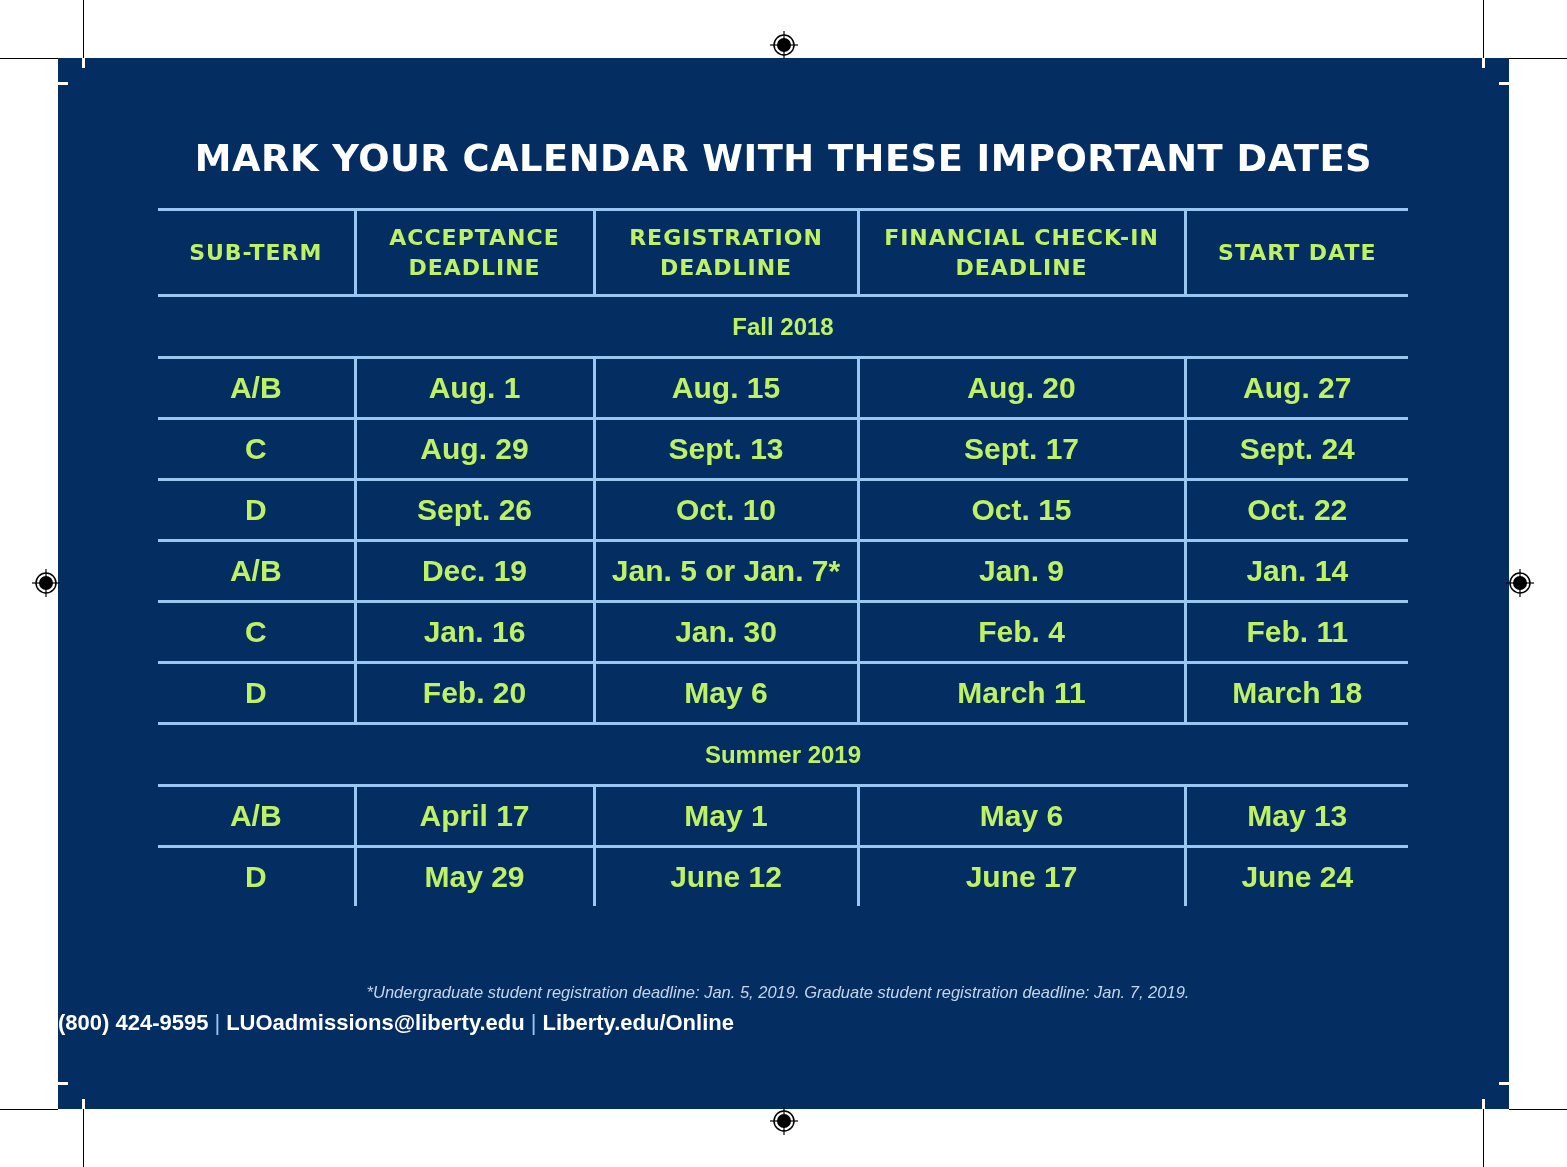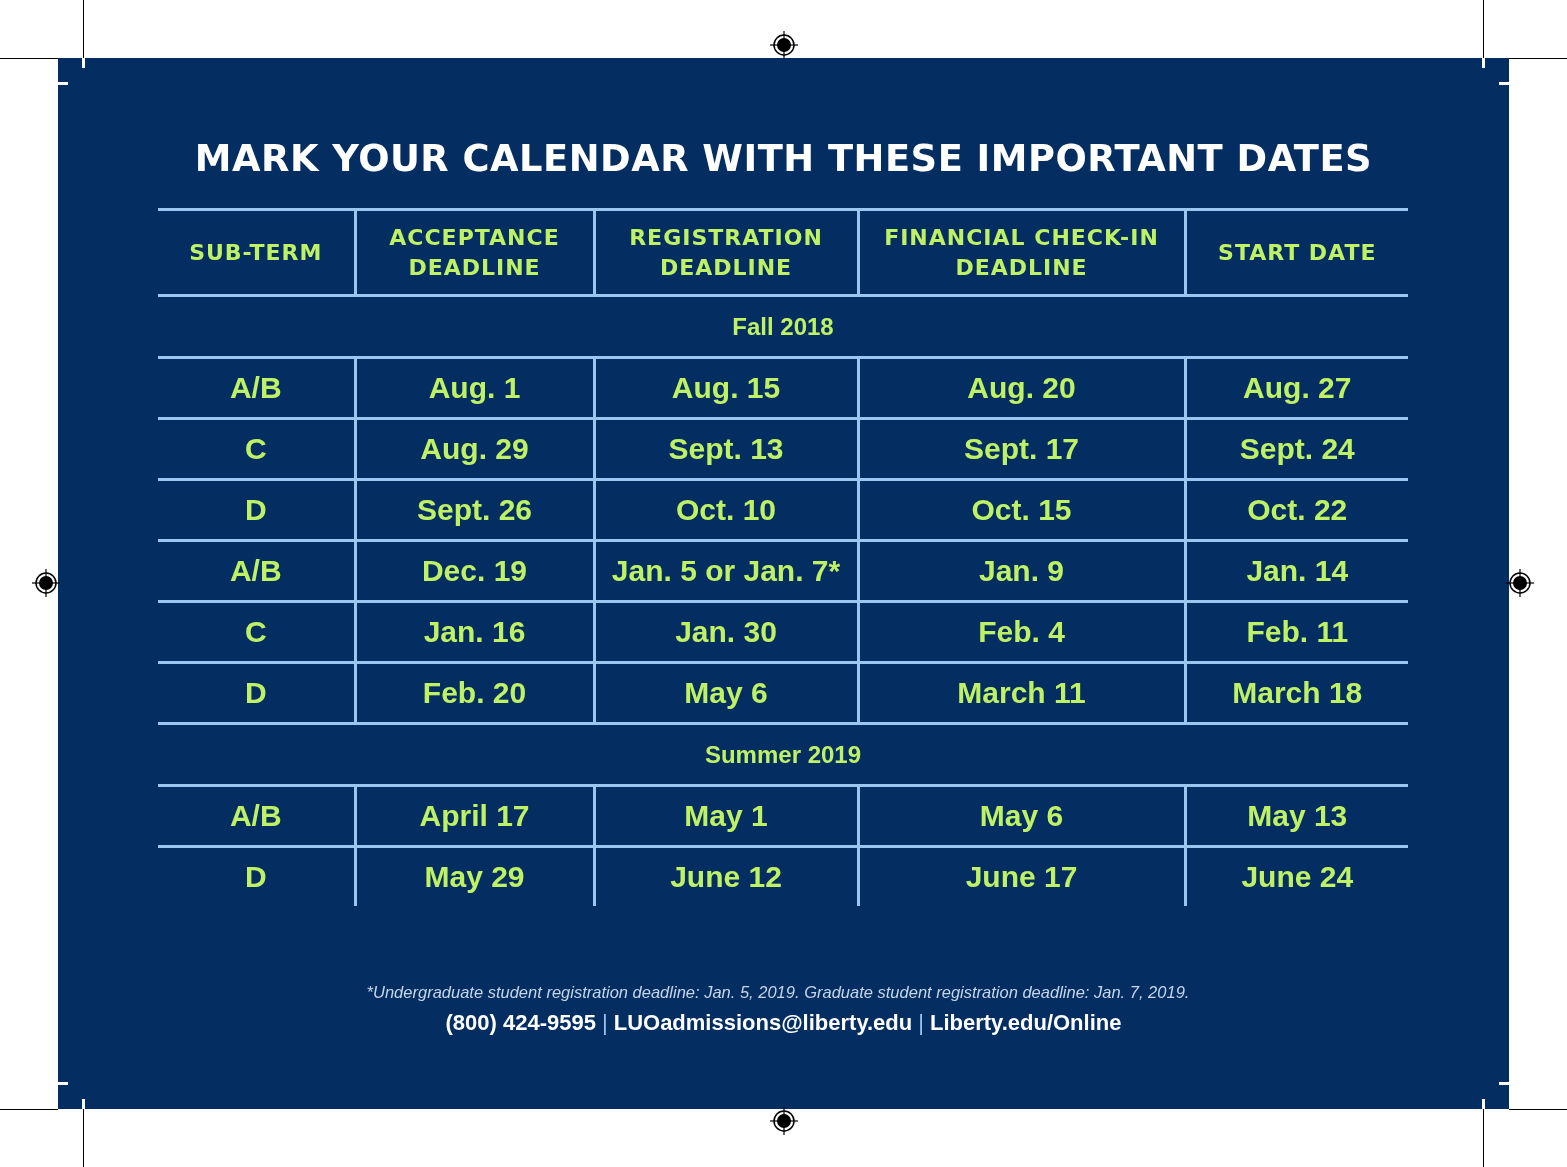--- a/index.html
+++ b/index.html
@@ -40,21 +40,21 @@
   table.cal td { height: 58px; font-size: 30px; font-weight: bold; }
   table.cal tr.section td {
     height: 59px; font-weight: bold; font-size: 24px;
   }
   table.cal tr.last td { border-bottom: none; }
   .footnote {
     position: absolute; left: 0; right: 11px; top: 917px; text-align: center;
     color: #c6d6ea; font-style: italic; font-size: 16.5px; margin-top: 8px;
   }
   .contact {
-    position: absolute; left: 0; right: 0; top: 952px; text-align: center;
+    position: absolute; left: 0; right: 0; top: 952px; text-align: left;
     color: #ffffff; font-weight: bold; font-size: 22px;
   }
   .contact .sep { color: #9ac7f1; font-weight: normal; margin: 0 6px; }
   .crop { position: absolute; background: #000; }
   .reg {
     position: absolute; width: 30px; height: 30px;
   }
 </style>
 </head>
 <body>

